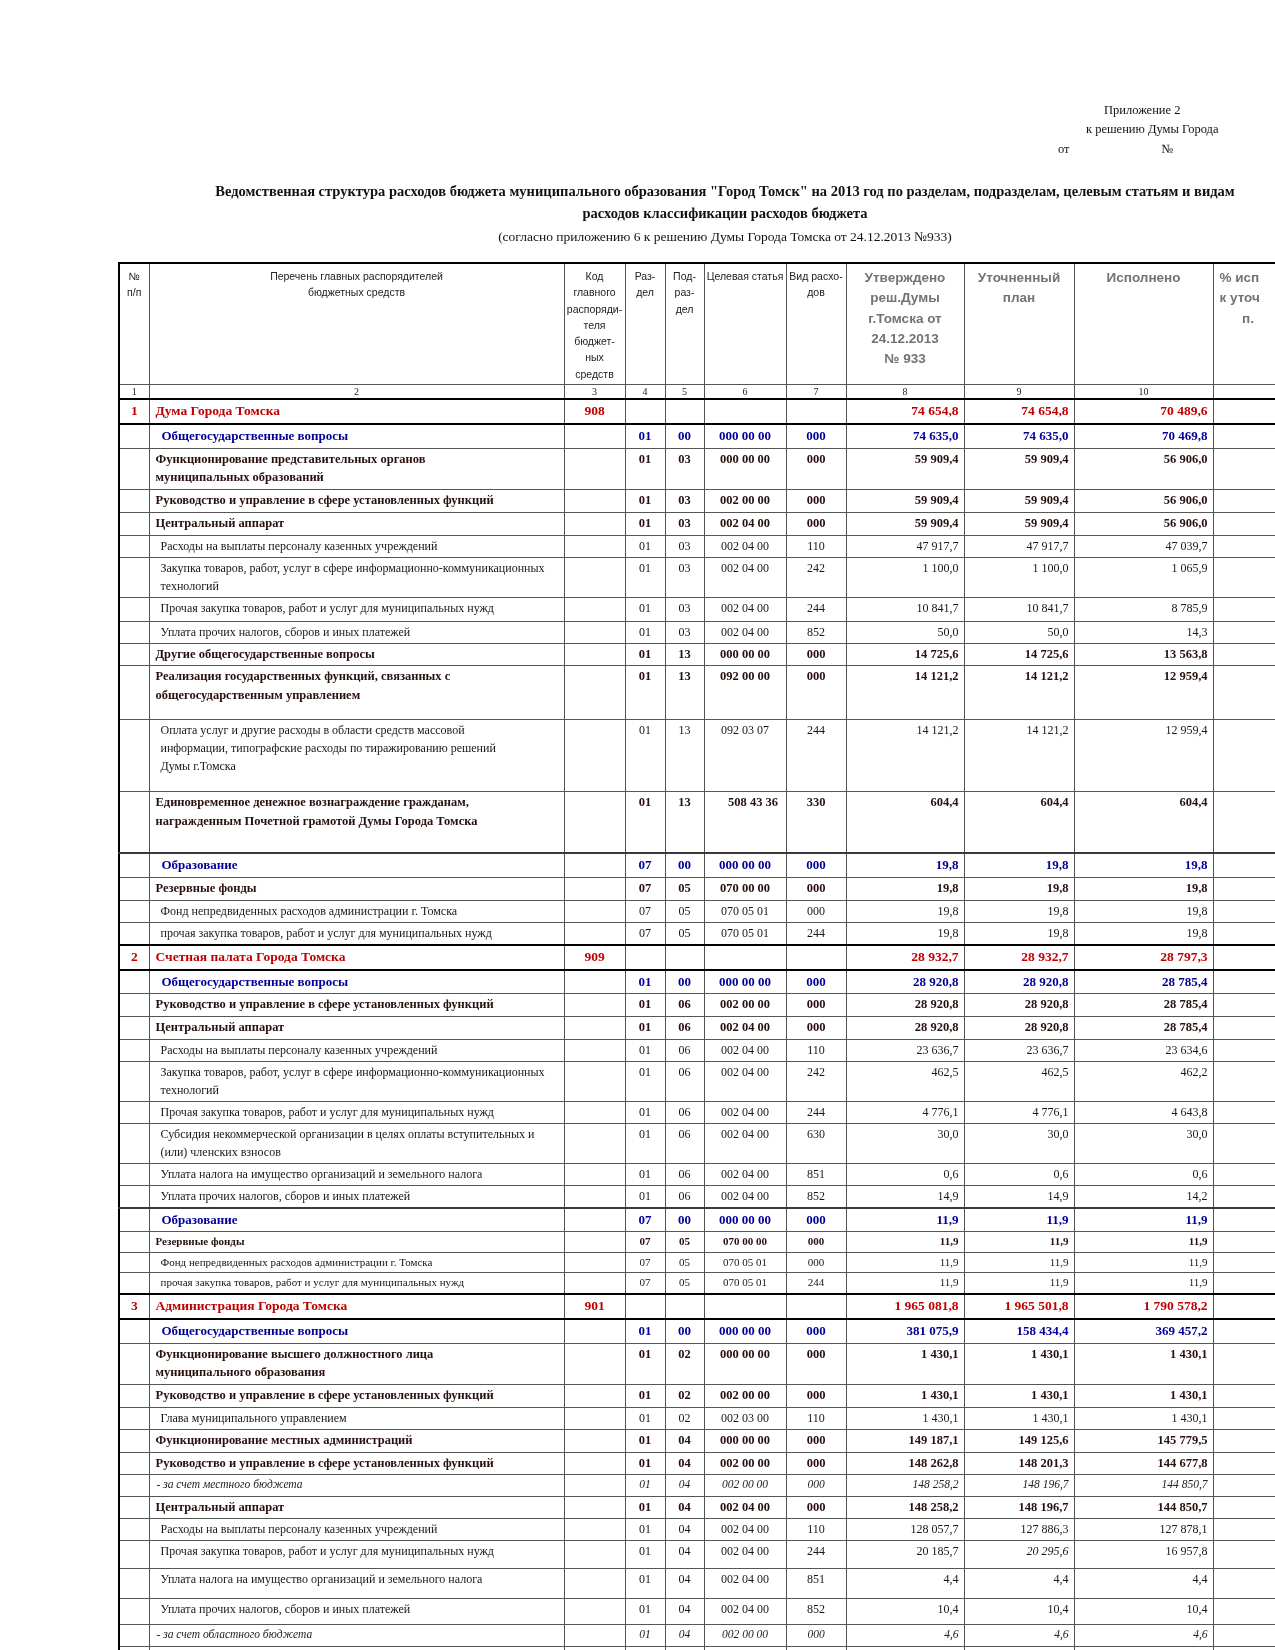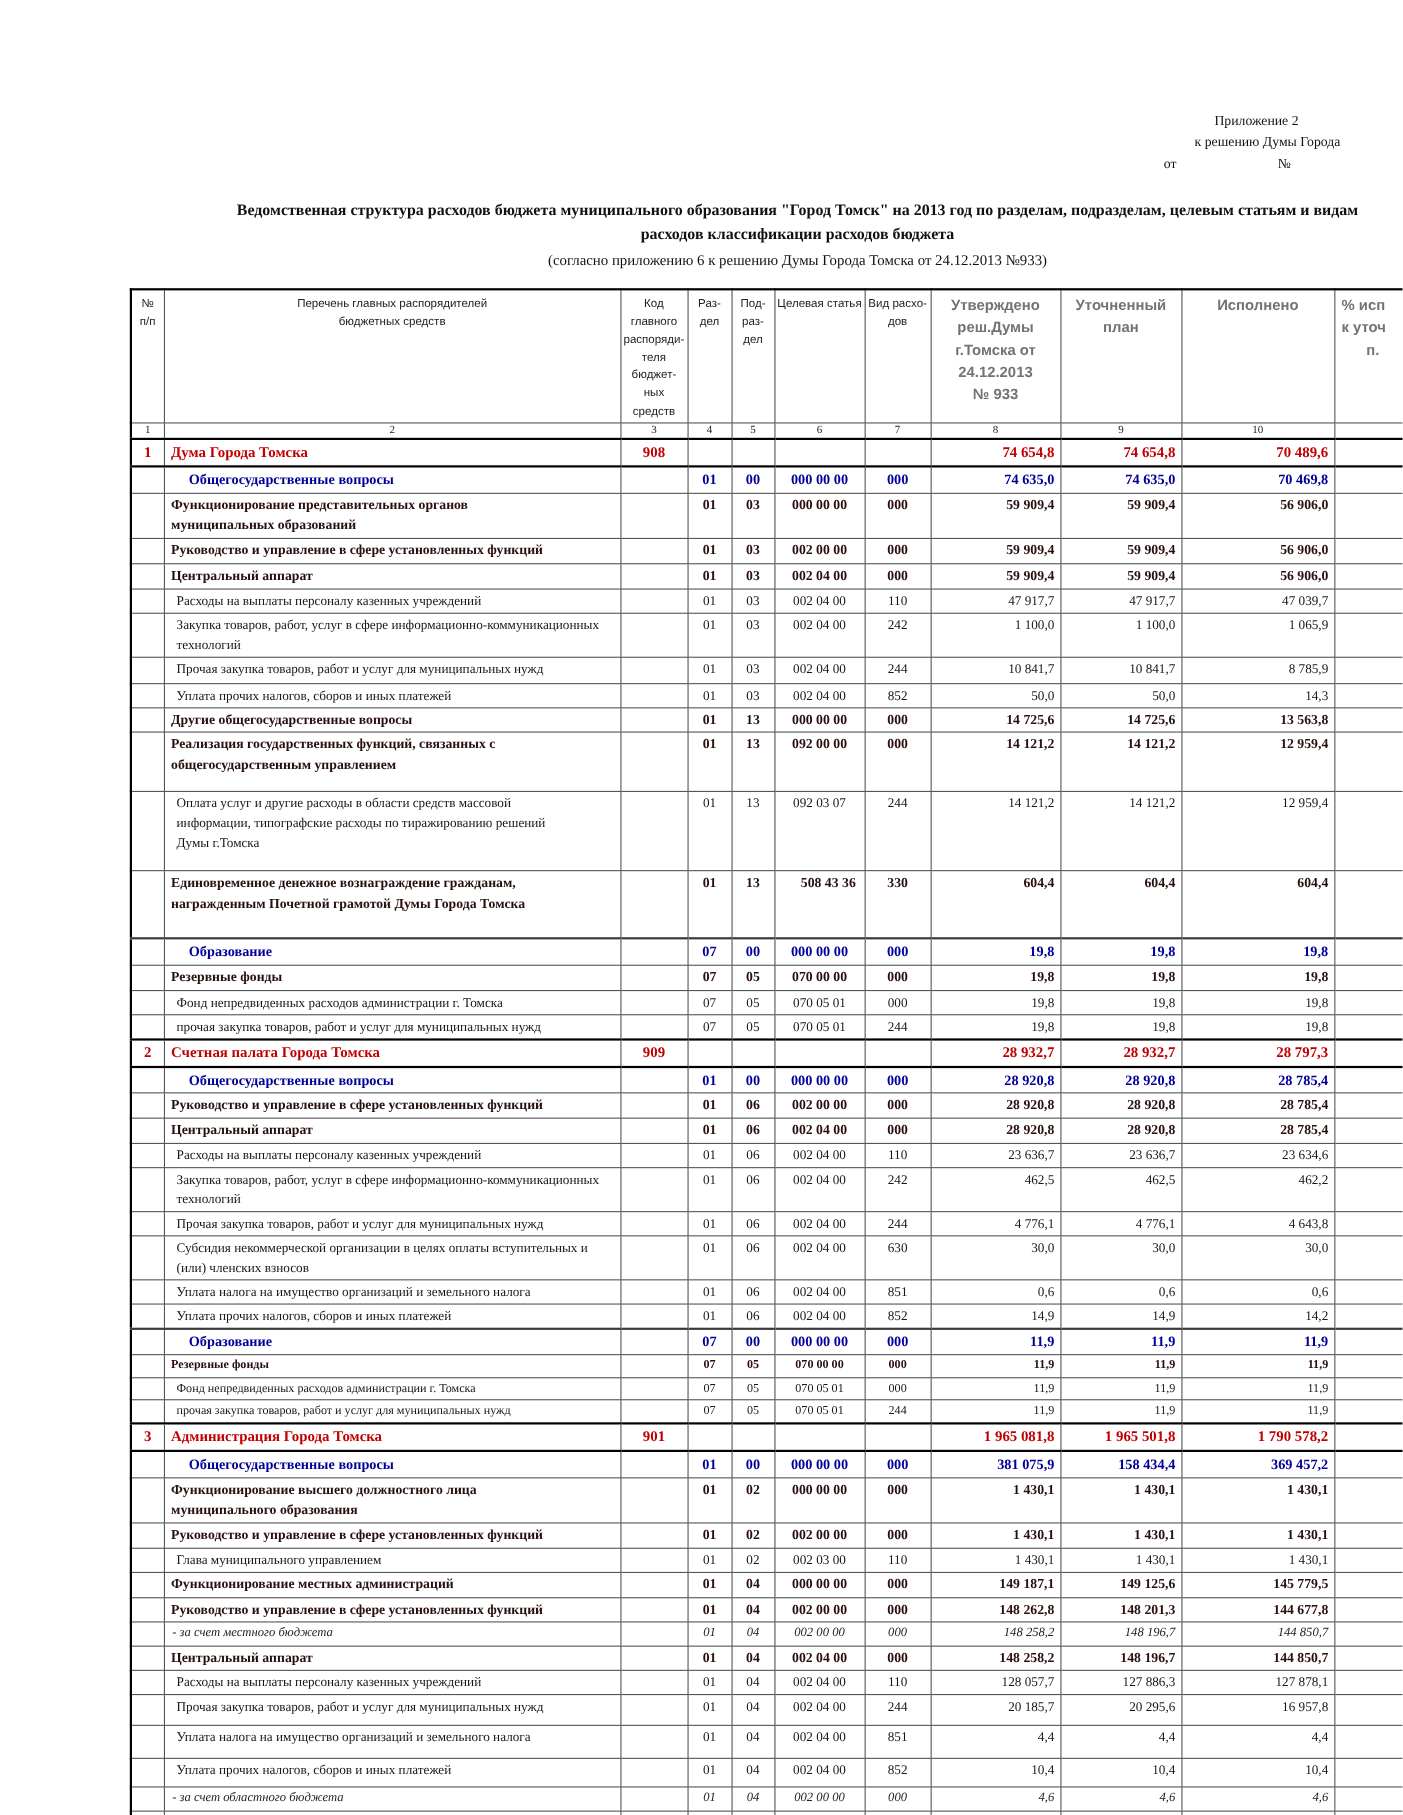--- a/index.html
+++ b/index.html
@@ -36,21 +36,21 @@
     border-bottom:2px solid #000;color:#222;
   }
   tbody td{font-size:12px;vertical-align:top;padding:1px 4px 2px 4px;line-height:1.5;}
   tbody td.name{text-align:left;white-space:pre-line;padding-left:11px;}
   tbody td.n{text-align:center;}
   tbody td.code-c{text-align:center;}
   tbody td.num-val{text-align:right;padding-right:5px;}
   tr.r-main td{color:#c00000;font-weight:700;font-size:13.5px;border-top:2px solid #000;border-bottom:2px solid #000;}
   tr.r-main td.name{padding-left:6px;}
   tr.r-section td{color:#000099;font-weight:700;font-size:13px;border-top:2px solid #3a3a3a;}
-  tr.r-section td.name{padding-left:22px;}
+  tr.r-section td.name{padding-left:12px;}
   tr.r-bold td{color:#2a0f0f;font-weight:700;font-size:12.5px;}
   tr.r-bold td.name{padding-left:6px;}
   tr.r-normal td{color:#171717;}
   tr.r-italic td{font-style:italic;font-size:11.5px;color:#222;}
   tr.r-italic td.name{padding-left:7px;}
   tr.sm td{font-size:11px;}
 </style>
 </head>
 <body>
 
@@ -674,21 +674,21 @@
         </tr>
         <tr class="r-normal">
           <td class="n" style="padding-bottom: 8px;"></td>
           <td class="name" style="padding-bottom: 8px;">Прочая закупка товаров, работ и услуг для муниципальных нужд</td>
           <td class="code-c" style="padding-bottom: 8px;"></td>
           <td class="code-c" style="padding-bottom: 8px;">01</td>
           <td class="code-c" style="padding-bottom: 8px;">04</td>
           <td class="code-c" style="padding-bottom: 8px;">002 04 00</td>
           <td class="code-c" style="padding-bottom: 8px;">244</td>
           <td class="num-val" style="padding-bottom: 8px;">20 185,7</td>
-          <td class="num-val" style="padding-bottom: 8px;">20 295,6</td>
+          <td class="num-val" style="padding-bottom: 8px; font-style: italic;">20 295,6</td>
           <td class="num-val" style="padding-bottom: 0;">16 957,8</td>
           <td class="pct" style="padding-bottom: 8px;"></td>
         </tr>
         <tr class="r-normal">
           <td class="n" style="padding-bottom: 10px;"></td>
           <td class="name" style="padding-bottom: 10px;">Уплата налога на имущество организаций и земельного налога</td>
           <td class="code-c" style="padding-bottom: 10px;"></td>
           <td class="code-c" style="padding-bottom: 10px;">01</td>
           <td class="code-c" style="padding-bottom: 10px;">04</td>
           <td class="code-c" style="padding-bottom: 10px;">002 04 00</td>

